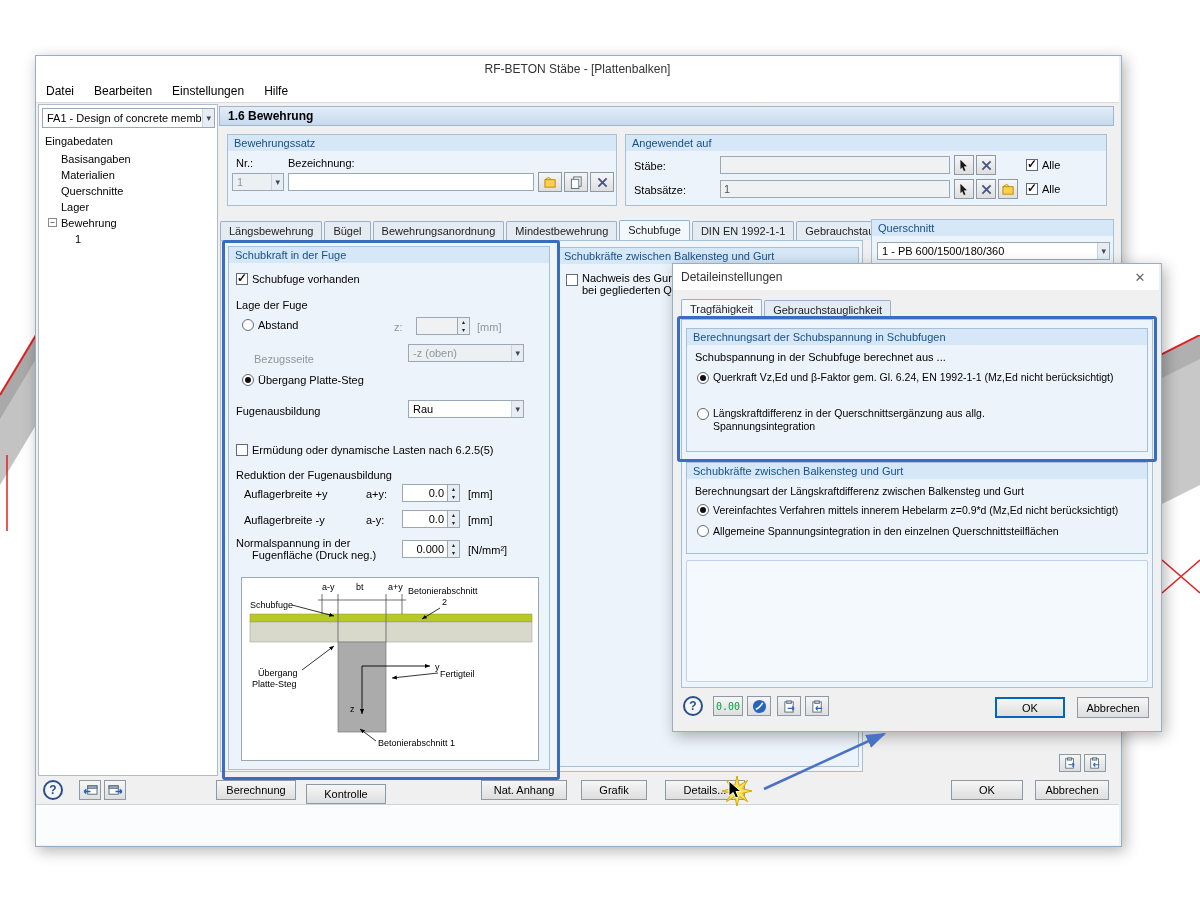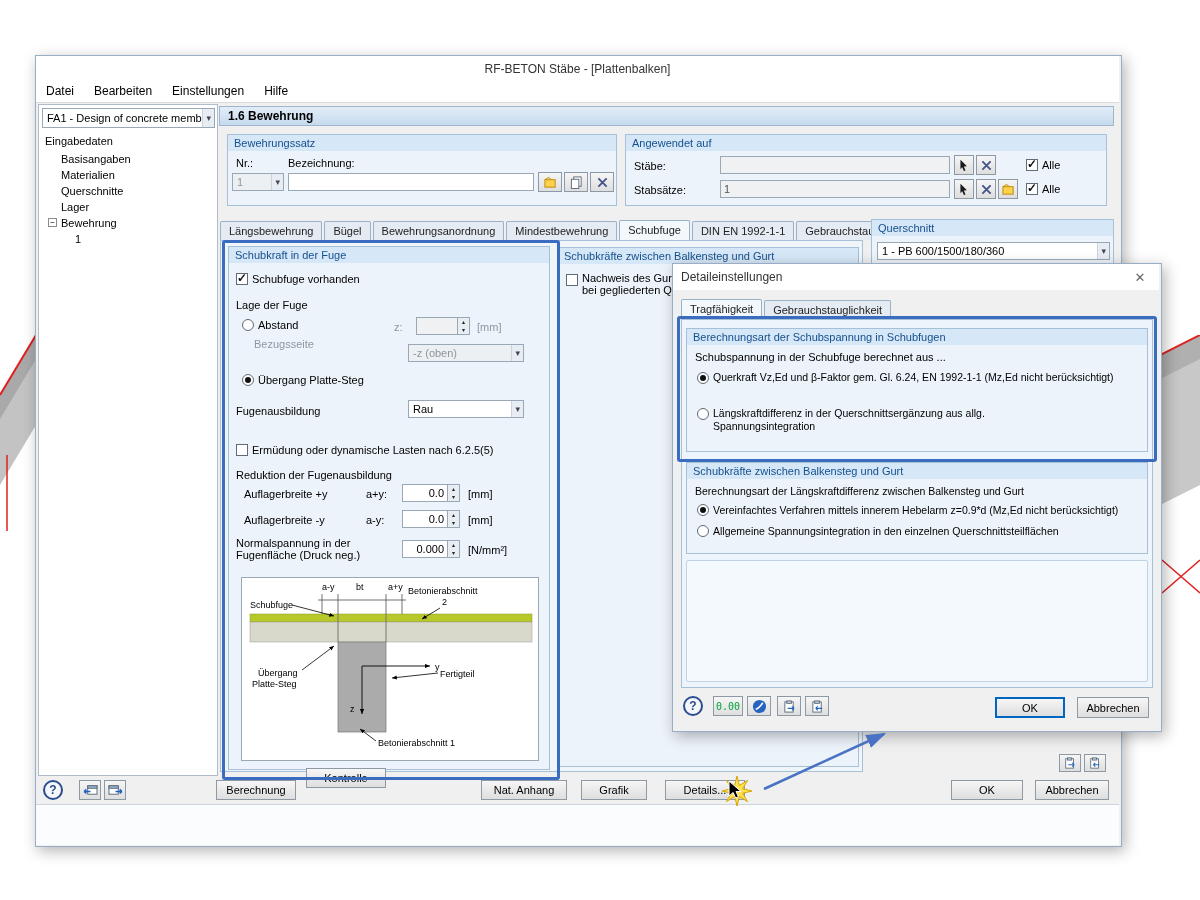--- a/index.html
+++ b/index.html
@@ -205,21 +205,21 @@
       <div class="rad" style="left:13px;top:72px;"></div>
       <div class="lbl" style="left:29px;top:72px;">Abstand</div>
       <div class="lbl dis" style="left:165px;top:74px;">z:</div>
       <input class="inp gray num" style="left: 187px; top: 70px; width: 42px; height: 18px;" value="">
       <div class="spin" style="left:229px;top:70px;height:18px;">
         <i>▴</i>
           <i>▾</i>
       </div>
       <div class="lbl dis" style="left:248px;top:74px;">[mm]</div>
 
-      <div class="lbl dis" style="left:25px;top:91px;">Bezugsseite</div>
+      <div class="lbl dis" style="left:25px;top:106px;">Bezugsseite</div>
       <div class="combo gray" style="left:179px;top:97px;width:116px;height:18px;">
         <span>-z (oben)</span>
         <span class="arr">▾</span>
       </div>
 
       <div class="rad on" style="left:13px;top:127px;"></div>
       <div class="lbl" style="left:29px;top:127px;">Übergang Platte-Steg</div>
 
       <div class="lbl" style="left:7px;top:158px;">Fugenausbildung</div>
       <div class="combo" style="left:179px;top:153px;width:116px;height:18px;text-align:right;">
@@ -244,21 +244,21 @@
       <div class="lbl" style="left:15px;top:267px;">Auflagerbreite -y</div>
       <div class="lbl" style="left:137px;top:267px;">a-y:</div>
       <input class="inp num" style="left: 173px; top: 263px; width: 46px; height: 18px;" value="0.0">
       <div class="spin" style="left:219px;top:263px;height:18px;">
         <i>▴</i>
           <i>▾</i>
       </div>
       <div class="lbl" style="left:239px;top:267px;">[mm]</div>
 
       <div class="lbl" style="left:7px;top:290px;">Normalspannung in der</div>
-      <div class="lbl" style="left:7px;top:302px;">Fugenfläche (Druck neg.)</div>
+      <div class="lbl" style="left:23px;top:302px;">Fugenfläche (Druck neg.)</div>
       <div class="lbl" style="left:137px;top:297px;margin-left:36px;">σn:</div>
       <input class="inp num" style="left: 173px; top: 293px; width: 46px; height: 18px;" value="0.000">
       <div class="spin" style="left:219px;top:293px;height:18px;">
         <i>▴</i>
           <i>▾</i>
       </div>
       <div class="lbl" style="left:239px;top:297px;">[N/mm²]</div>
 
       <div class="abs" style="left:12px;top:330px;width:298px;height:184px;background:#fff;border:1px solid #9aa8b4;box-sizing:border-box;">
         <svg width="296" height="182" viewBox="0 0 296 182">
@@ -320,21 +320,21 @@
       </svg>
     </div>
     <div class="btn" style="left:68px;top:724px;width:22px;height:20px;">
       <svg width="15" height="13" viewBox="0 0 16 14">
         <rect x="1" y="2" width="10" height="9" fill="#fff" stroke="#567"></rect>
           <rect x="1" y="2" width="10" height="2.6" fill="#9ab8d8" stroke="#567"></rect>
         <path d="M8 8 L15 8 M15 8 L12.5 5.8 M15 8 L12.5 10.2" stroke="#2060c0" stroke-width="1.5" fill="none"></path>
       </svg>
     </div>
     <div class="btn" style="left:180px;top:724px;width:80px;height:20px;">Berechnung</div>
-    <div class="btn" style="left:270px;top:712px;width:80px;height:20px;">Kontrolle</div>
+    <div class="btn" style="left:270px;top:728px;width:80px;height:20px;">Kontrolle</div>
     <div class="btn" style="left:445px;top:724px;width:86px;height:20px;">Nat. Anhang</div>
     <div class="btn" style="left:545px;top:724px;width:66px;height:20px;">Grafik</div>
     <div class="btn" style="left:629px;top:724px;width:80px;height:20px;">Details...</div>
     <div class="btn" style="left:915px;top:724px;width:72px;height:20px;">OK</div>
     <div class="btn" style="left:999px;top:724px;width:74px;height:20px;">Abbrechen</div>
 
     <div class="btn" style="left:1023px;top:698px;width:22px;height:18px;">
       <svg width="12" height="12" viewBox="0 0 14 14">
         <rect x="2" y="2" width="9" height="11" fill="#fff" stroke="#5a6a7a"></rect>
           <rect x="4" y="1" width="5" height="2.6" fill="#c8d2dc" stroke="#5a6a7a"></rect>

